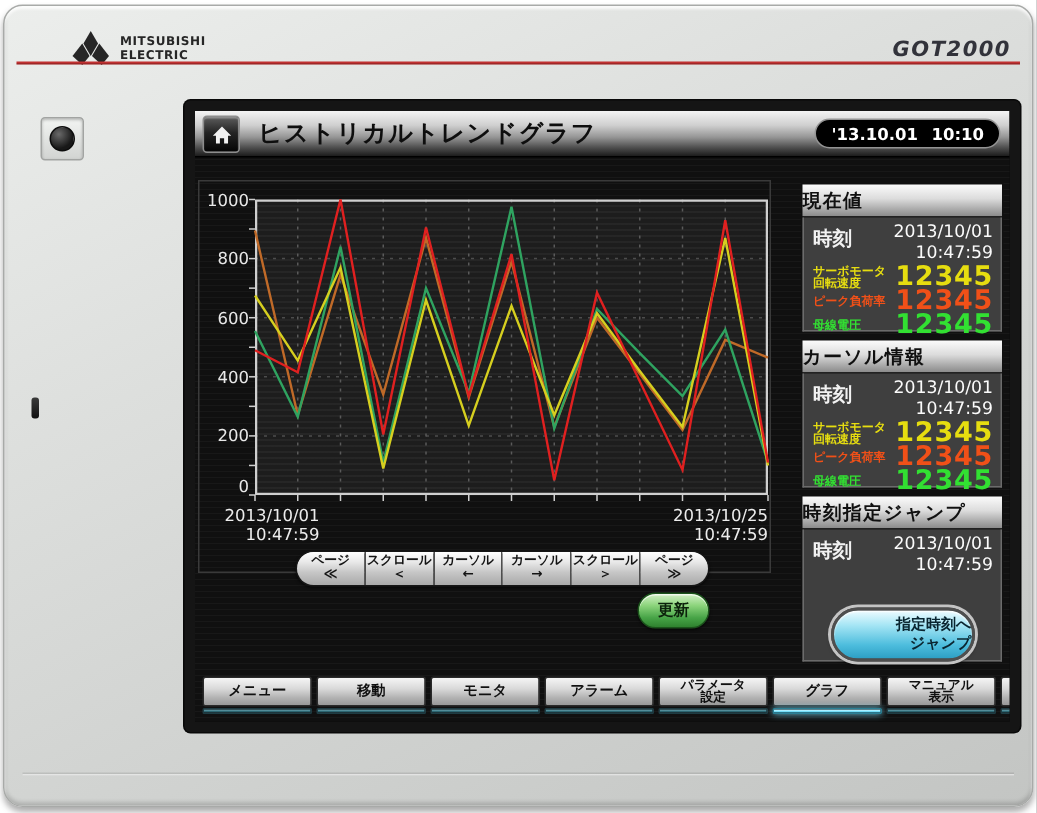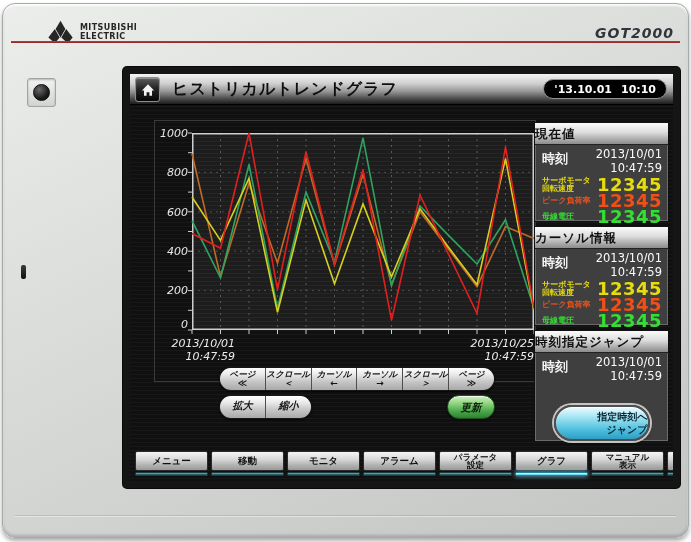--- a/index.html
+++ b/index.html
@@ -42,21 +42,21 @@
     background:linear-gradient(180deg,#f4f4f4 0%,#cfcfcf 32%,#969696 58%,#4c4c4c 82%,#1c1c1c 100%);
     border-bottom:1px solid #000; display:flex; align-items:center; }
   .home-btn { position:absolute; left:5px; top:3px; width:25px; height:25px; border:1px solid #8d8d8d; border-radius:3px;
     background:linear-gradient(180deg,#5c5c5c,#242424 45%,#050505); display:flex; align-items:center; justify-content:center;
     box-shadow:inset 0 1px 1px rgba(255,255,255,.35); }
   .screen-title { position:absolute; left:42px; top:5px; font-size:16px; font-weight:bold; color:#0e0e0e; letter-spacing:1px; }
   .clock { position:absolute; right:6px; top:5px; height:20px; background:#000; border:1px solid #949494;
     border-radius:10px; color:#fff; font-size:11px; font-weight:bold; display:flex; align-items:center; gap:9px; padding:0 10px; }
 
   
-  .graph-zone { position:absolute; left:24px; top:46px; width:382px; height:262px; border:1px solid #3a3a3a;font-style:italic; }
+  .graph-zone { position:absolute; left:2px; top:46px; width:382px; height:262px; border:1px solid #3a3a3a; }
   .ylabels { position:absolute; left:0; top:0; width:33px; height:220px; }
   .ylabels span { position:absolute; right:0; width:33px; text-align:right; font-size:11px; color:#e8e8e8; }
   .yl0{top:6px;} .yl1{top:45px;} .yl2{top:85px;} .yl3{top:124px;} .yl4{top:163px;} .yl5{top:197px;}
   #plot-svg { position:absolute; left:37px; top:12px; width:342px; height:197px; overflow:visible;
     background:#1d1d1d;
     background-image:repeating-linear-gradient(180deg, rgba(255,255,255,.04) 0 1px, rgba(0,0,0,0) 1px 4px); }
   #plot-svg .grid-v { stroke:#5a5a5a; stroke-width:1; stroke-dasharray:2 4; }
   #plot-svg .grid-h { stroke:#4d4d4d; stroke-width:1; stroke-dasharray:2 4; }
   #plot-svg .tick { stroke:#cfcfcf; stroke-width:1; }
   #plot-svg .plot-border { fill:none; stroke:#cfcfcf; stroke-width:1.5; }
@@ -236,26 +236,20 @@
                 <span>カーソル</span><span class="arrow">→</span>
               </div>
               <div class="ctl-btn">
                 <span>スクロール</span><span class="arrow">＞</span>
               </div>
               <div class="ctl-btn">
                 <span>ページ</span><span class="arrow">≫</span>
               </div>
             </div>
           </div>
-          <div class="ctl-row2-zoom">
-            <div class="ctl-group">
-              <div class="ctl-btn wide">拡大</div>
-              <div class="ctl-btn wide">縮小</div>
-            </div>
-          </div>
           <div class="refresh-btn">更新</div>
         </div>
 
         <div class="panel p1">
           <div class="panel-header">現在値</div>
           <div class="panel-body">
             <div class="time-row">
               <span class="time-label">時刻</span>
               <span class="time-val">
                 <span>2013/10/01</span>

